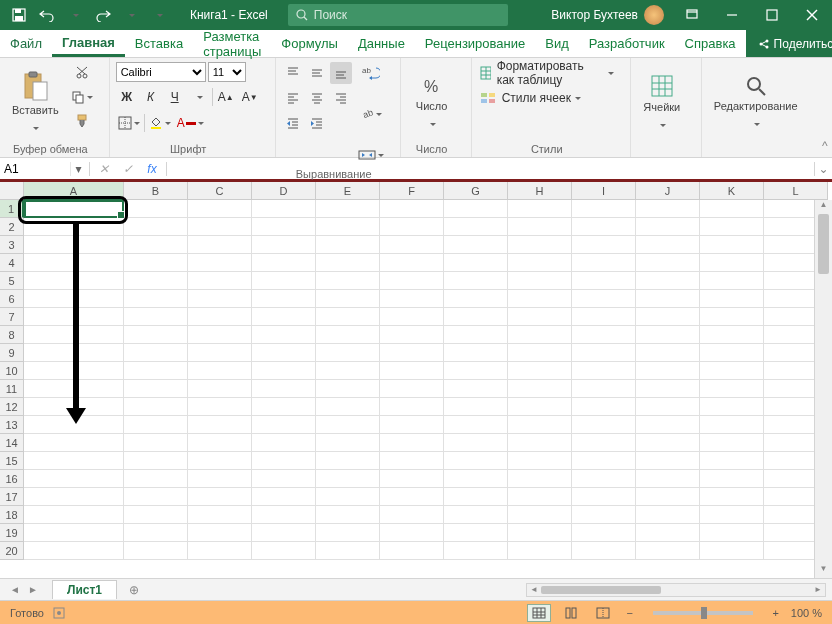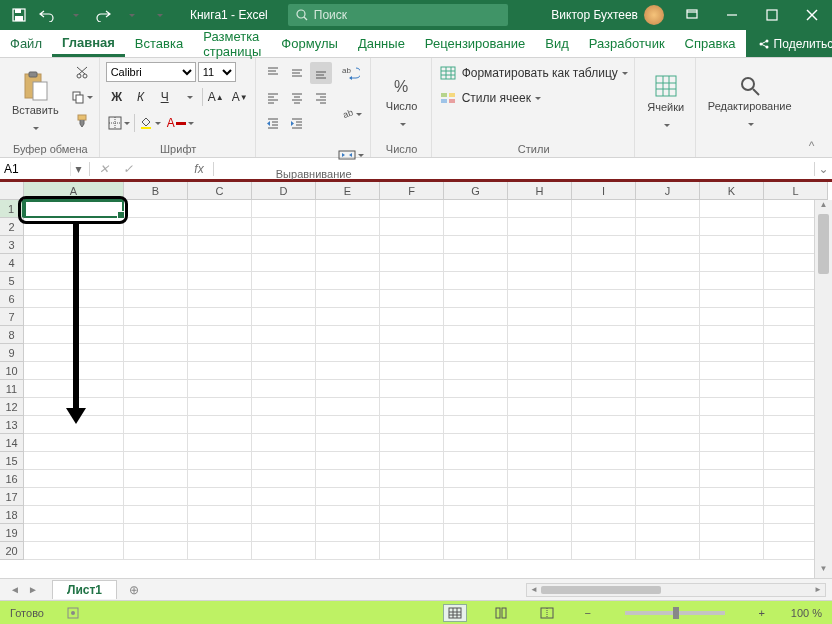--- a/index.html
+++ b/index.html
@@ -19,40 +19,40 @@
 
 
 .tabs { height: 28px; background: #fff; border-bottom: 1px solid #d4d4d4; display: flex; align-items: stretch; }
 .tab { padding: 0 10px; display: flex; align-items: center; font-size: 13px; color: #15803d; cursor: pointer; }
 .tab.file { color: #217346; font-weight: 400; }
 .tab.active { color: #217346; font-weight: 600; border-bottom: 3px solid #217346; }
 .tab.share { margin-left: auto; background: #217346; color: #fff; padding: 0 12px; font-size: 12px; display: flex; gap: 4px; align-items: center; }
 
 
 .ribbon { height: 100px; background: #f3f3f3; border-bottom: 1px solid #d4d4d4; display: flex; }
-.group { border-right: 1px solid #e0e0e0; padding: 4px 4px 2px 6px; display: flex; flex-direction: column; position: relative; }
+.group { border-right: 1px solid #e0e0e0; padding: 4px 14px 2px 6px; display: flex; flex-direction: column; position: relative; }
 .group-body { flex: 1; display: flex; gap: 4px; }
 .group-label { text-align: center; font-size: 11px; color: #666; padding-top: 2px; position: relative; }
 .rbtn { min-width: 22px; height: 22px; display: flex; align-items: center; justify-content: center; cursor: pointer; border-radius: 2px; padding: 0 2px; }
 .bigbtn { display: flex; flex-direction: column; align-items: center; justify-content: center; padding: 4px 6px; cursor: pointer; gap: 2px; min-width: 50px; }
 .bigbtn .lbl { font-size: 11px; color: #444; text-align: center; line-height: 1.1; }
 .vc { display: flex; flex-direction: column; gap: 2px; }
 .hr { display: flex; gap: 2px; align-items: center; }
 .dd::after { content: ""; display: inline-block; margin-left: 2px; border-top: 3px solid #666; border-left: 3px solid transparent; border-right: 3px solid transparent; }
 select.font-name { width: 90px; height: 20px; font-size: 11px; border: 1px solid #ababab; background: #fff; }
 select.font-size { width: 38px; height: 20px; font-size: 11px; border: 1px solid #ababab; background: #fff; }
 
 
 .formulabar { height: 24px; border-bottom: 3px solid #7f1d1d; display: flex; align-items: center; background: #fff; }
 .namebox { width: 90px; border-right: 1px solid #d4d4d4; display: flex; align-items: center; }
 .namebox input { border: none; width: 70px; padding: 0 4px; font-size: 12px; outline: none; }
 .namebox .ndd { width: 16px; text-align: center; color: #666; border-left: 1px solid #e6e6e6; height: 100%; display: flex; align-items: center; justify-content: center; cursor: pointer; }
 .fbtns { display: flex; align-items: center; padding: 0 4px; gap: 4px; border-right: 1px solid #d4d4d4; }
 .fbtns .fb { width: 20px; text-align: center; color: #aaa; cursor: pointer; font-style: italic; }
-.fbtns .fb.fx { color: #737373; font-style: italic; margin-left: 47px; }
+.fbtns .fb.fx { color: #3b82f6; font-style: italic; }
 .finput { flex: 1; border: none; padding: 0 6px; font-size: 12px; outline: none; }
 .fexpand { width: 18px; border-left: 1px solid #d4d4d4; display: flex; align-items: center; justify-content: center; color: #888; cursor: pointer; }
 
 
 .grid-area { position: relative; height: 396px; background: #fff; overflow: hidden; }
 .corner { position: absolute; left: 0; top: 0; width: 24px; height: 18px; background: #f0f0f0; border-right: 1px solid #ccc; border-bottom: 1px solid #ccc; }
 .colheads { position: absolute; left: 24px; top: 0; right: 18px; height: 18px; display: flex; }
 .colhead { flex: 0 0 64px; height: 18px; background: #f0f0f0; border-right: 1px solid #ccc; border-bottom: 1px solid #ccc; text-align: center; font-size: 11px; line-height: 18px; color: #555; cursor: pointer; }
 .colhead.sel { background: #d6e9d8; border-bottom: 2px solid #217346; }
 .rowheads { position: absolute; left: 0; top: 18px; width: 24px; bottom: 0; }
@@ -82,21 +82,21 @@
 .sheettab { padding: 2px 14px; background: #fff; border: 1px solid #ccc; border-bottom: none; font-size: 12px; font-weight: 600; color: #217346; cursor: pointer; margin-left: 4px; }
 .addsheet { width: 22px; height: 18px; display: flex; align-items: center; justify-content: center; color: #888; margin-left: 6px; cursor: pointer; }
 .sheetbar .hspace { flex: 1; }
 .hscroll { width: 300px; height: 14px; background: #f0f0f0; border: 1px solid #d4d4d4; position: relative; margin-right: 6px; }
 .hscroll .thumb { position: absolute; left: 14px; top: 2px; bottom: 2px; width: 120px; background: #c4c4c4; border-radius: 2px; }
 .hscroll .arr { position: absolute; top: 0; bottom: 0; width: 14px; text-align: center; font-size: 8px; color: #888; cursor: pointer; line-height: 12px; }
 .hscroll .arr.l { left: 0; }
 .hscroll .arr.r { right: 0; }
 
 
-.statusbar { height: 24px; background: #bef264; border-top: 1px solid #d4d4d4; display: flex; align-items: center; padding: 0 10px; font-size: 11px; color: #555; gap: 22px; }
+.statusbar { height: 24px; background: #fdba74; border-top: 1px solid #d4d4d4; display: flex; align-items: center; padding: 0 10px; font-size: 11px; color: #555; gap: 8px; }
 .statusbar .spacer { flex: 1; }
 .viewbtn { width: 24px; height: 18px; display: flex; align-items: center; justify-content: center; border: 1px solid transparent; cursor: pointer; }
 .viewbtn.active { border: 1px solid #8faf97; background: #e8f1ea; }
 .zoomslider { width: 100px; height: 4px; background: #c4c4c4; position: relative; margin: 0 8px; }
 .zoomslider .zthumb { position: absolute; left: 48px; top: -4px; width: 6px; height: 12px; background: #888; }
 .zbtn { width: 14px; text-align: center; cursor: pointer; }
 
 svg { display: block; }
 </style>
 </head>

